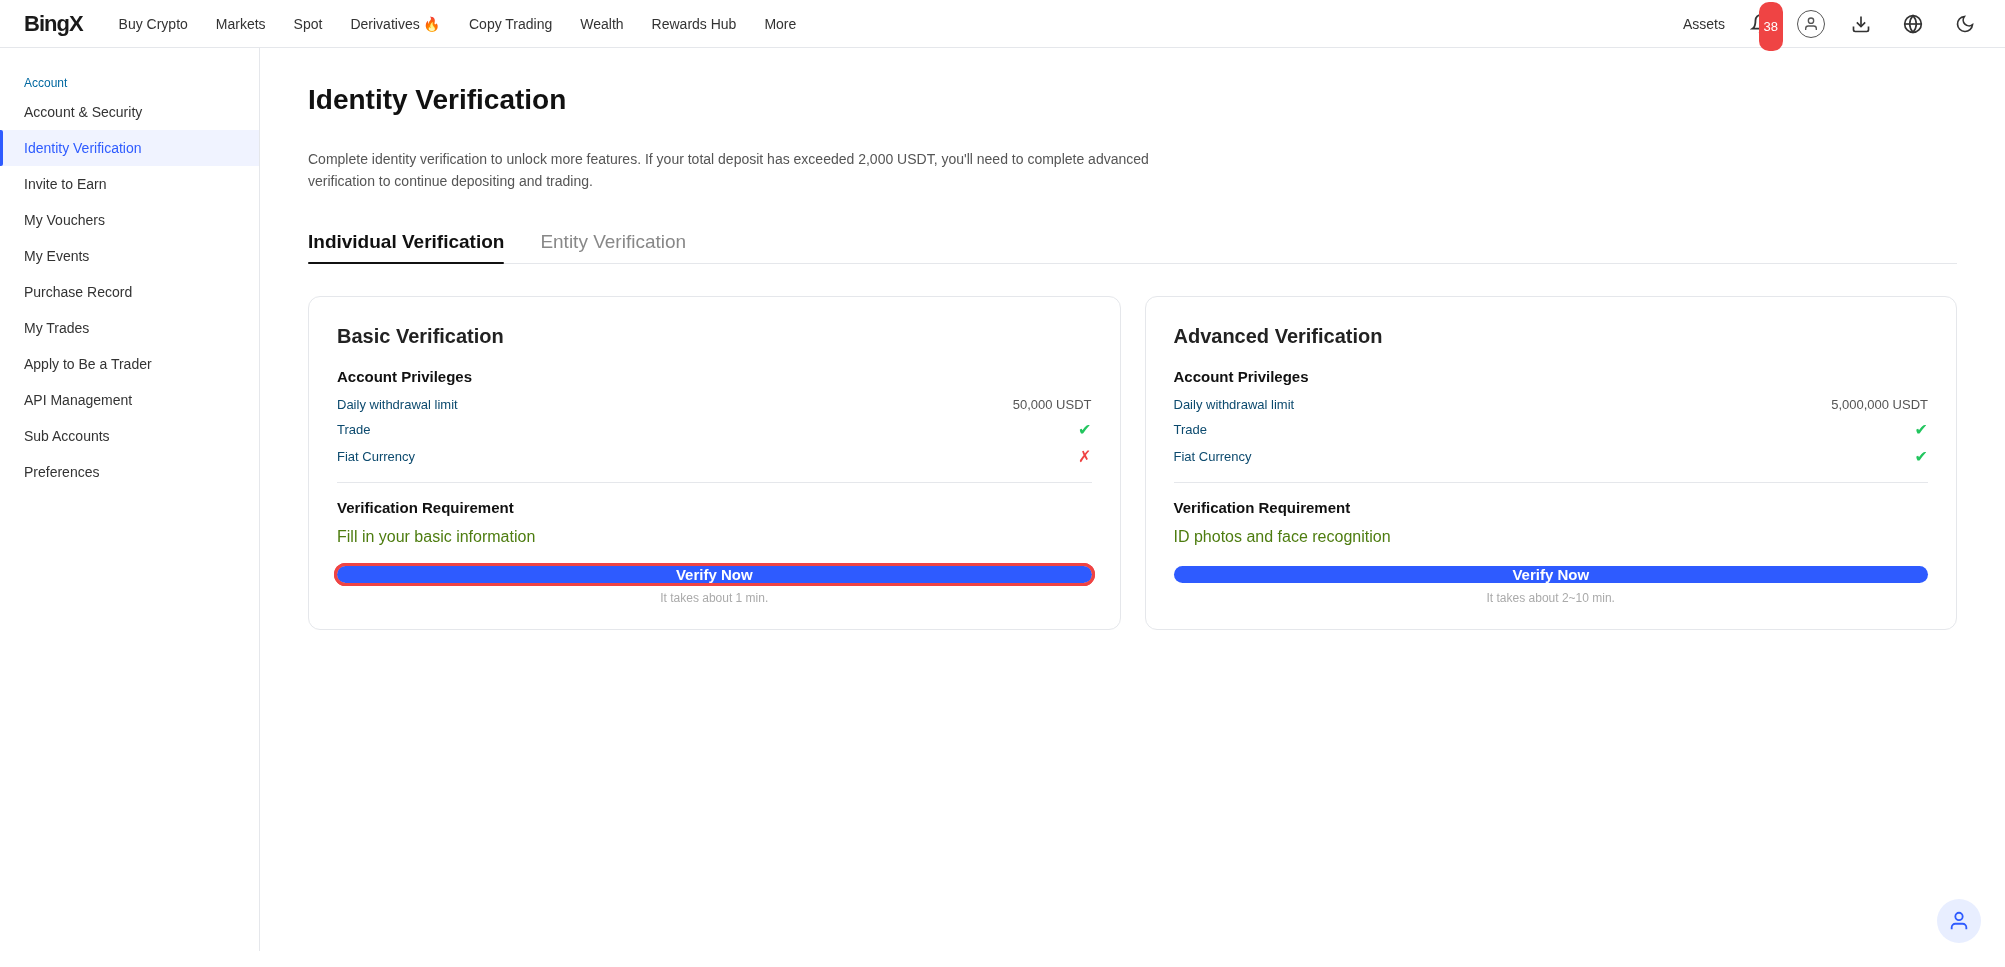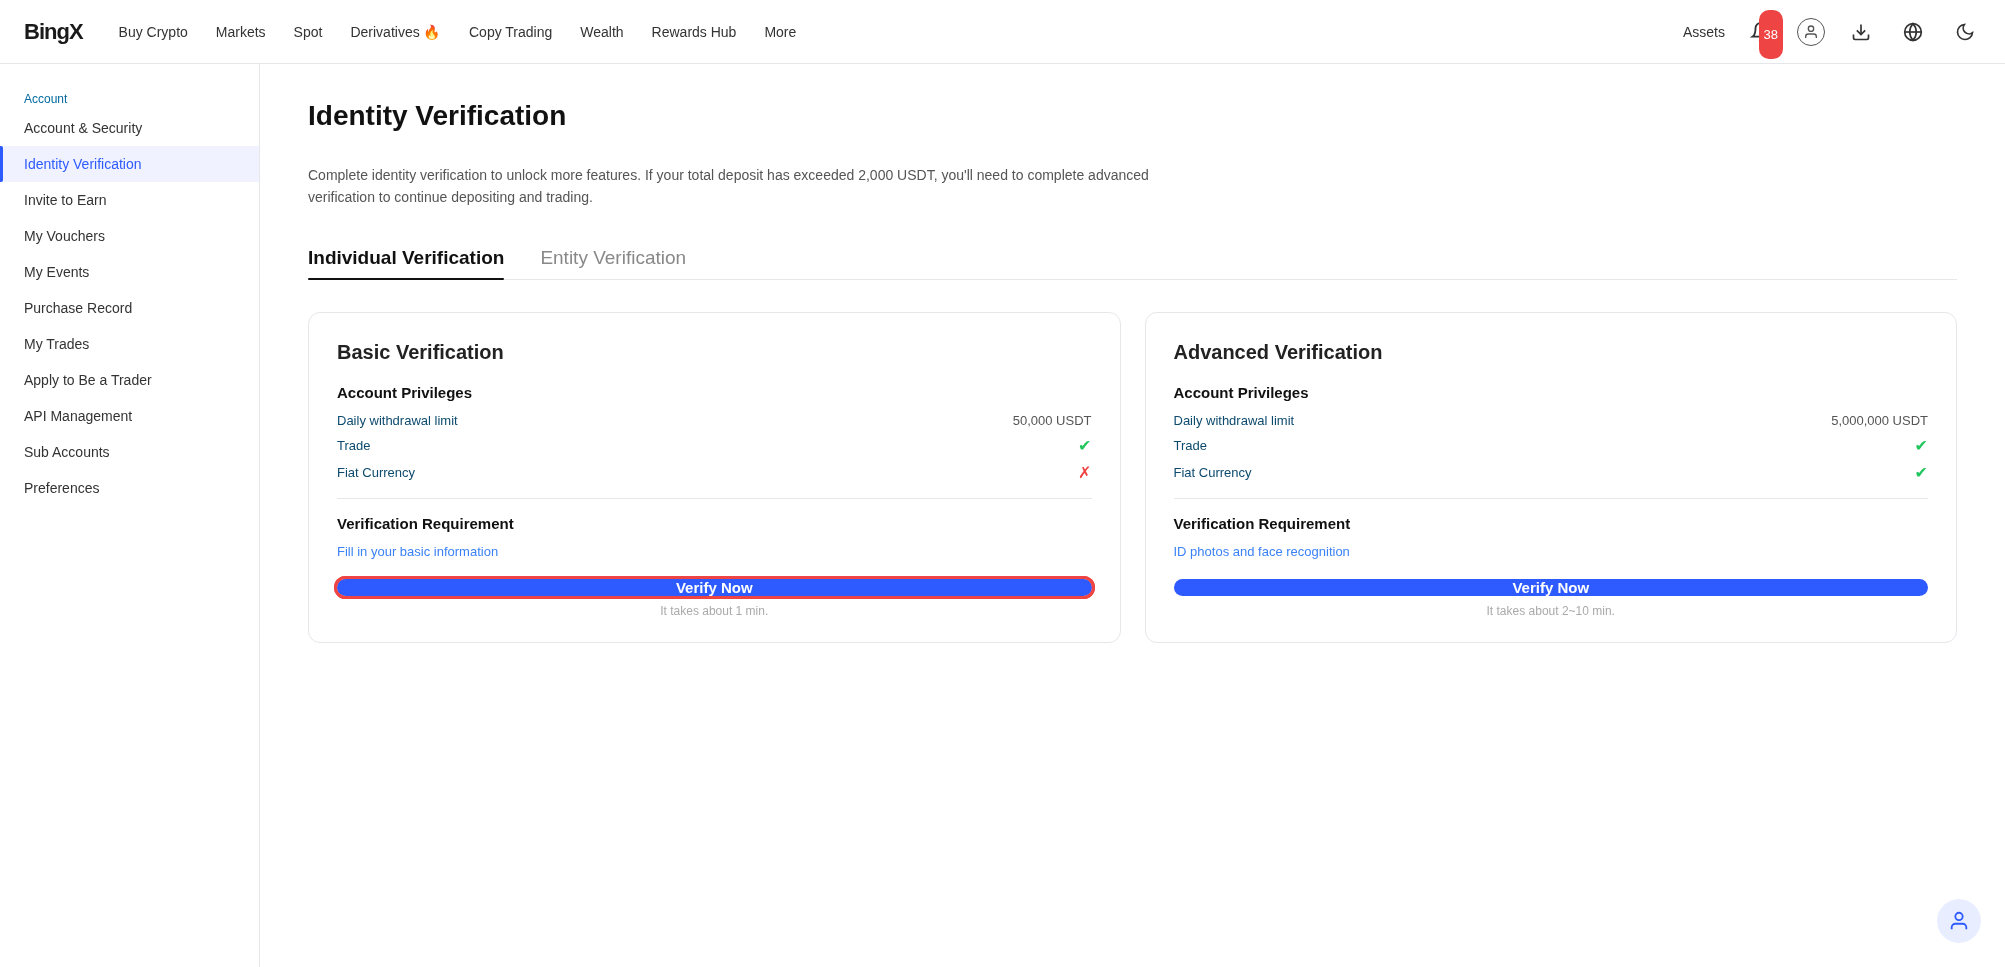--- a/index.html
+++ b/index.html
@@ -1,20 +1,20 @@
 <!DOCTYPE html>
 <html><head>
   <meta charset="utf-8">
   <style>
     * { box-sizing: border-box; margin: 0; padding: 0; }
     body { font-family: -apple-system, BlinkMacSystemFont, 'Segoe UI', sans-serif; background: #fff; color: #222; font-size: 14px; }
 
     
     .header {
-      display: flex; align-items: center; height: 64px;
+      display: flex; align-items: center; height: 48px;
       border-bottom: 1px solid #e5e7eb; padding: 0 24px;
       position: sticky; top: 0; background: #fff; z-index: 100;
     }
     .logo { font-size: 22px; font-weight: 800; color: #1a1a1a; margin-right: 36px; letter-spacing: -1px; }
     .nav { display: flex; align-items: center; gap: 28px; flex: 1; }
     .nav-item { font-size: 14px; color: #333; cursor: pointer; white-space: nowrap; }
     .nav-item.has-fire { display: flex; align-items: center; gap: 4px; }
     .header-right { display: flex; align-items: center; gap: 20px; margin-left: auto; }
     .assets-label { font-size: 14px; color: #333; cursor: pointer; }
     .icon-btn { position: relative; cursor: pointer; display: flex; align-items: center; justify-content: center; width: 32px; height: 32px; }
@@ -62,21 +62,21 @@
     }
     .card-title { font-size: 20px; font-weight: 700; margin-bottom: 20px; }
     .card-section-title { font-size: 15px; font-weight: 600; margin-bottom: 12px; color: #111; }
     .privilege-row { display: flex; align-items: center; justify-content: space-between; margin-bottom: 8px; }
     .privilege-label { font-size: 13px; color: #0c4a6e; }
     .privilege-value { font-size: 13px; color: #555; }
     .check-icon { color: #22c55e; font-size: 16px; }
     .cross-icon { color: #ef4444; font-size: 16px; }
 
     .divider { height: 1px; background: #e5e7eb; margin: 16px 0; }
-    .req-text { font-size: 13px; color: #3b82f6; margin-bottom: 20px; }
+    .req-text { font-size: 16px; color: #4d7c0f; margin-bottom: 20px; }
 
     .verify-btn {
       width: 100%; background: #2e5bff; color: #fff;
       border: none; border-radius: 30px; font-size: 15px; font-weight: 600;
       cursor: pointer; transition: background 0.2s;
     }
     .btn-highlighted {
       box-shadow: 0 0 0 3px #ef4444;
       outline: 3px solid #ef4444;
       border-radius: 30px;

